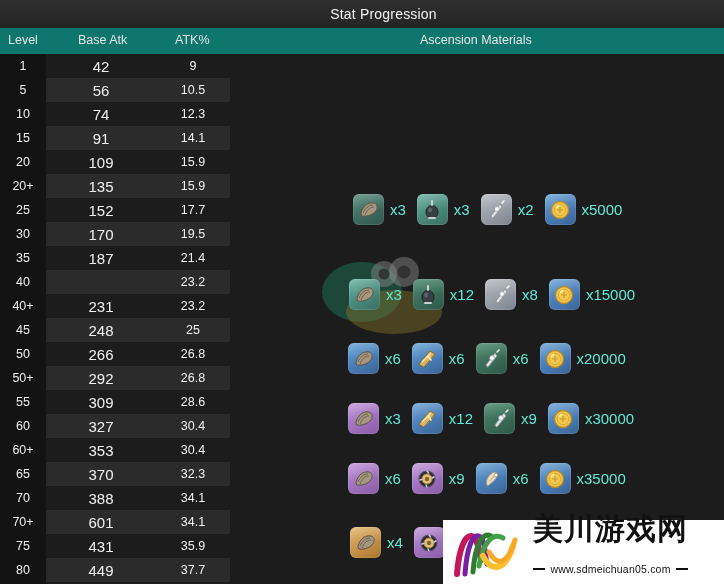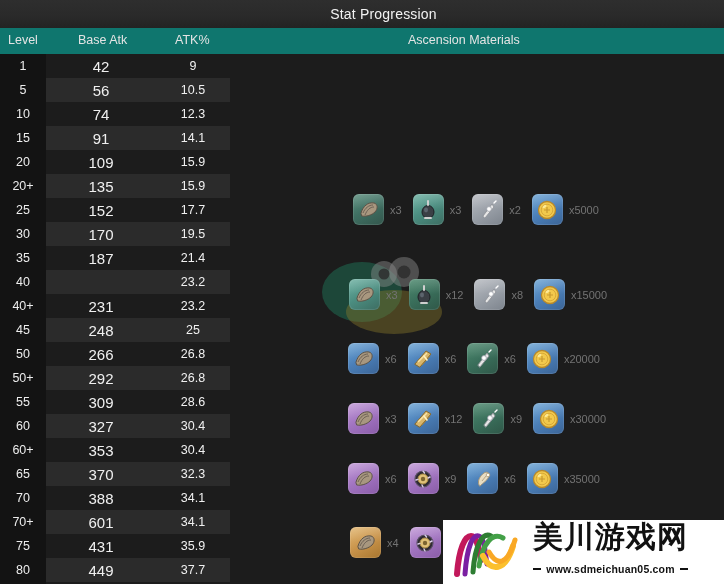--- a/index.html
+++ b/index.html
@@ -25,21 +25,21 @@
 
   
   .thead{
     position:absolute;left:0;top:28px;width:724px;height:26px;
     background:#0f766e;
   }
   .thead .h{position:absolute;top:5px;font-size:12.5px;color:#e4e4e4;}
   .h-level{left:8px;}
   .h-base{left:78px;}
   .h-atk{left:175px;}
-  .h-asc{left:408px;}
+  .h-asc{left:420px;}
 
   
   .tbody{position:absolute;left:0;top:54px;width:724px;height:530px;}
   .row{
     position:relative;height:24px;width:724px;
   }
   
   .row .stripe{
     position:absolute;left:46px;top:0;width:184px;height:24px;
     background:transparent;
@@ -76,21 +76,21 @@
     flex:0 0 auto;
   }
   .icon .gloss{
     position:absolute;left:0;top:0;width:100%;height:48%;
     background:linear-gradient(180deg,rgba(255,255,255,.16),rgba(255,255,255,0));
   }
   .icon .art{
     position:absolute;left:50%;top:50%;transform:translate(-50%,-50%);
     width:24px;height:24px;
   }
-  .qty{font-size:11px;color:#737373;margin-left:6px;white-space:nowrap;text-align:center;}
+  .qty{font-size:15px;color:#5eead4;margin-left:6px;white-space:nowrap;text-align:center;}
 
   
   .bg-green{background:linear-gradient(150deg,#5c8f7e 0%,#3f6f62 48%,#33564c 100%);}
   .bg-teal{background:linear-gradient(150deg,#6fb3a4 0%,#4b8d80 50%,#3d6d62 100%);}
   .bg-gray{background:linear-gradient(150deg,#b9bcc2 0%,#9aa0a8 50%,#7d848d 100%);}
   .bg-blue{background:linear-gradient(150deg,#6fa7d6 0%,#4b7fb8 50%,#3b6496 100%);}
   .bg-purple{background:linear-gradient(150deg,#c39bd8 0%,#a174c0 50%,#8a5ca8 100%);}
   .bg-gold{background:linear-gradient(150deg,#e3b873 0%,#c9944b 50%,#a8762f 100%);}
   .bg-greendk{background:linear-gradient(150deg,#4e8a6f 0%,#3a6f5b 50%,#2f5748 100%);}
 
@@ -107,21 +107,21 @@
   .wm-logo .mark{width:74px;height:52px;margin-left:6px;flex:0 0 auto;}
   .wm-logo .txtcol{display:flex;flex-direction:column;justify-content:center;margin-left:2px;}
   .wm-logo .cn{
     font-size:30px;color:#111;font-weight:700;letter-spacing:1px;
     font-family:"DejaVu Sans","Liberation Sans",sans-serif;line-height:1.05;
   }
   .wm-logo .url{
     display:flex;align-items:center;margin-top:2px;
   }
   .wm-logo .url .ln{flex:1;height:2px;background:#111;}
-  .wm-logo .url .u{font-size:10.5px;color:#111;margin:8px 5px;font-weight:700;letter-spacing:.2px;}
+  .wm-logo .url .u{font-size:10.5px;color:#111;margin:16px 5px;font-weight:400;letter-spacing:.2px;}
 </style>
 </head>
 <body>
 
 <div class="panel">
 
   <div class="titlebar">
     <span class="title">Stat Progression</span>
   </div>
 

